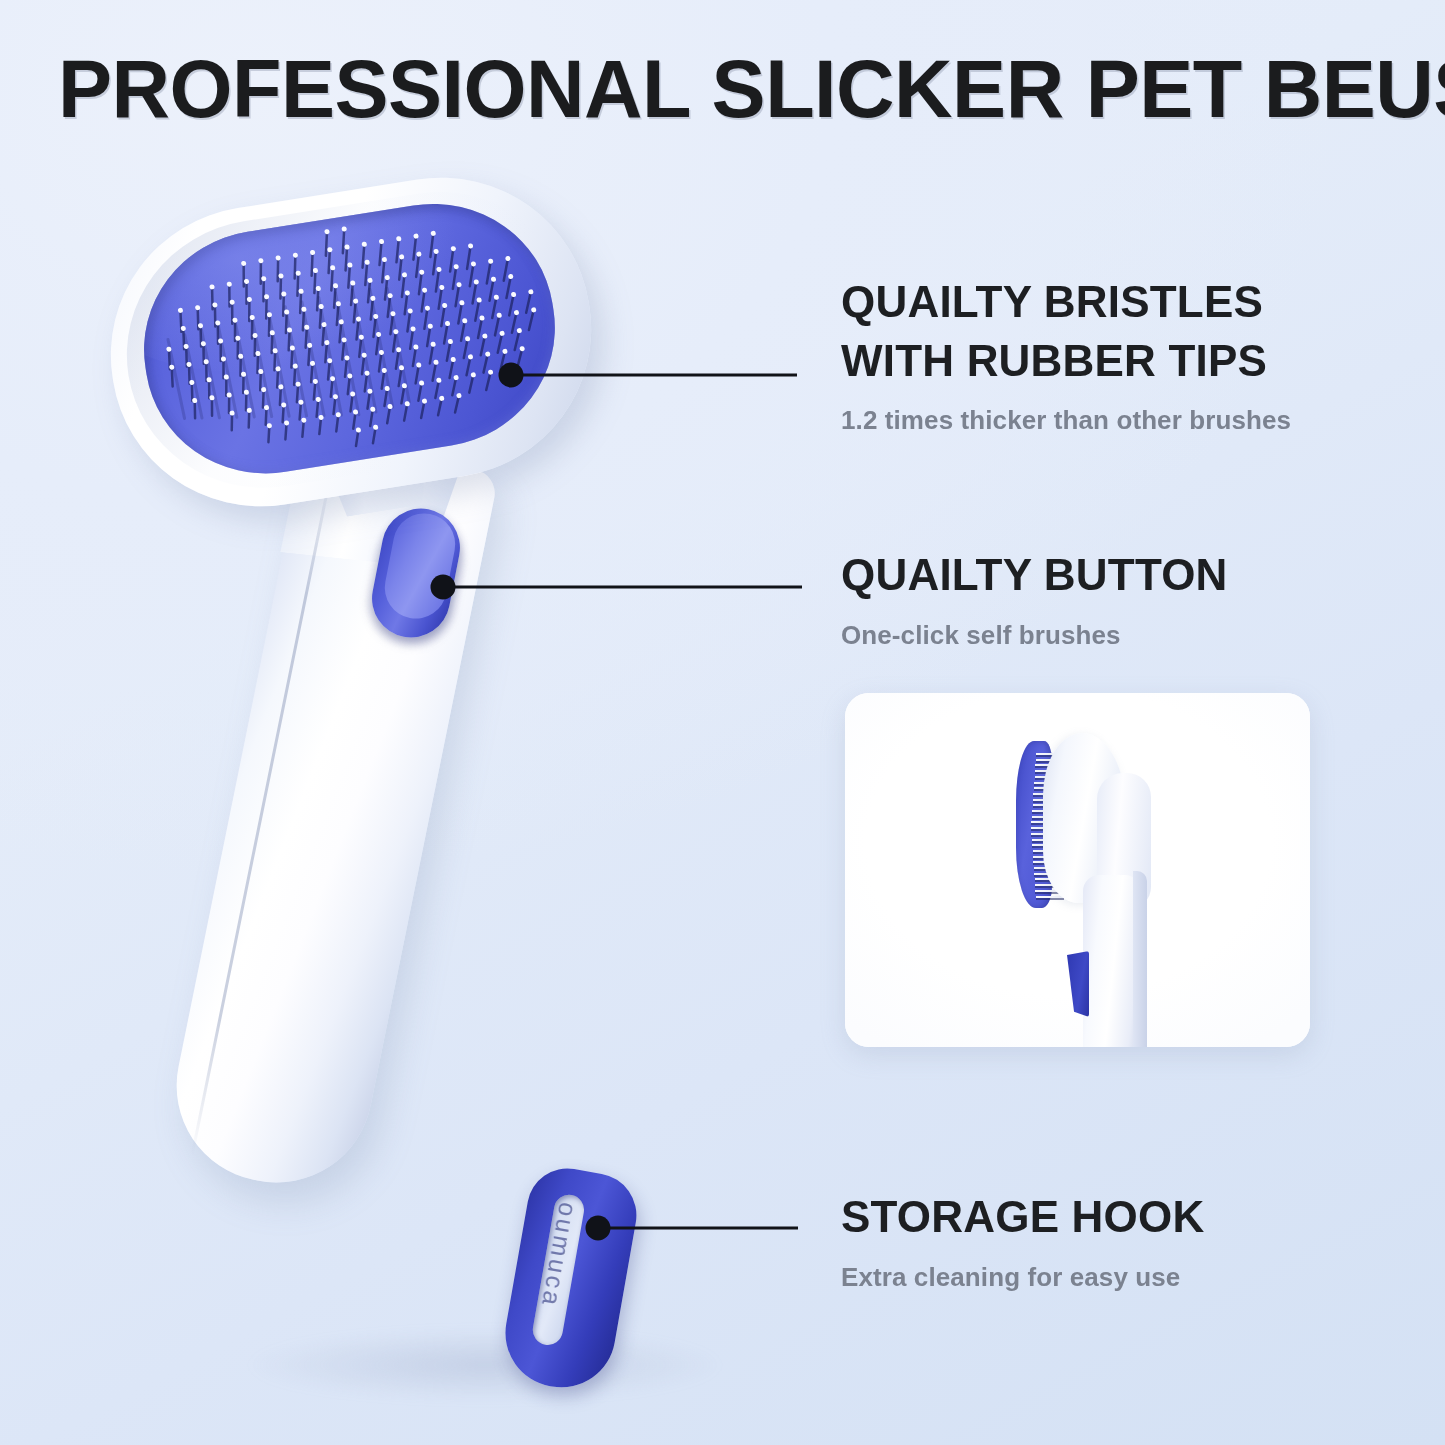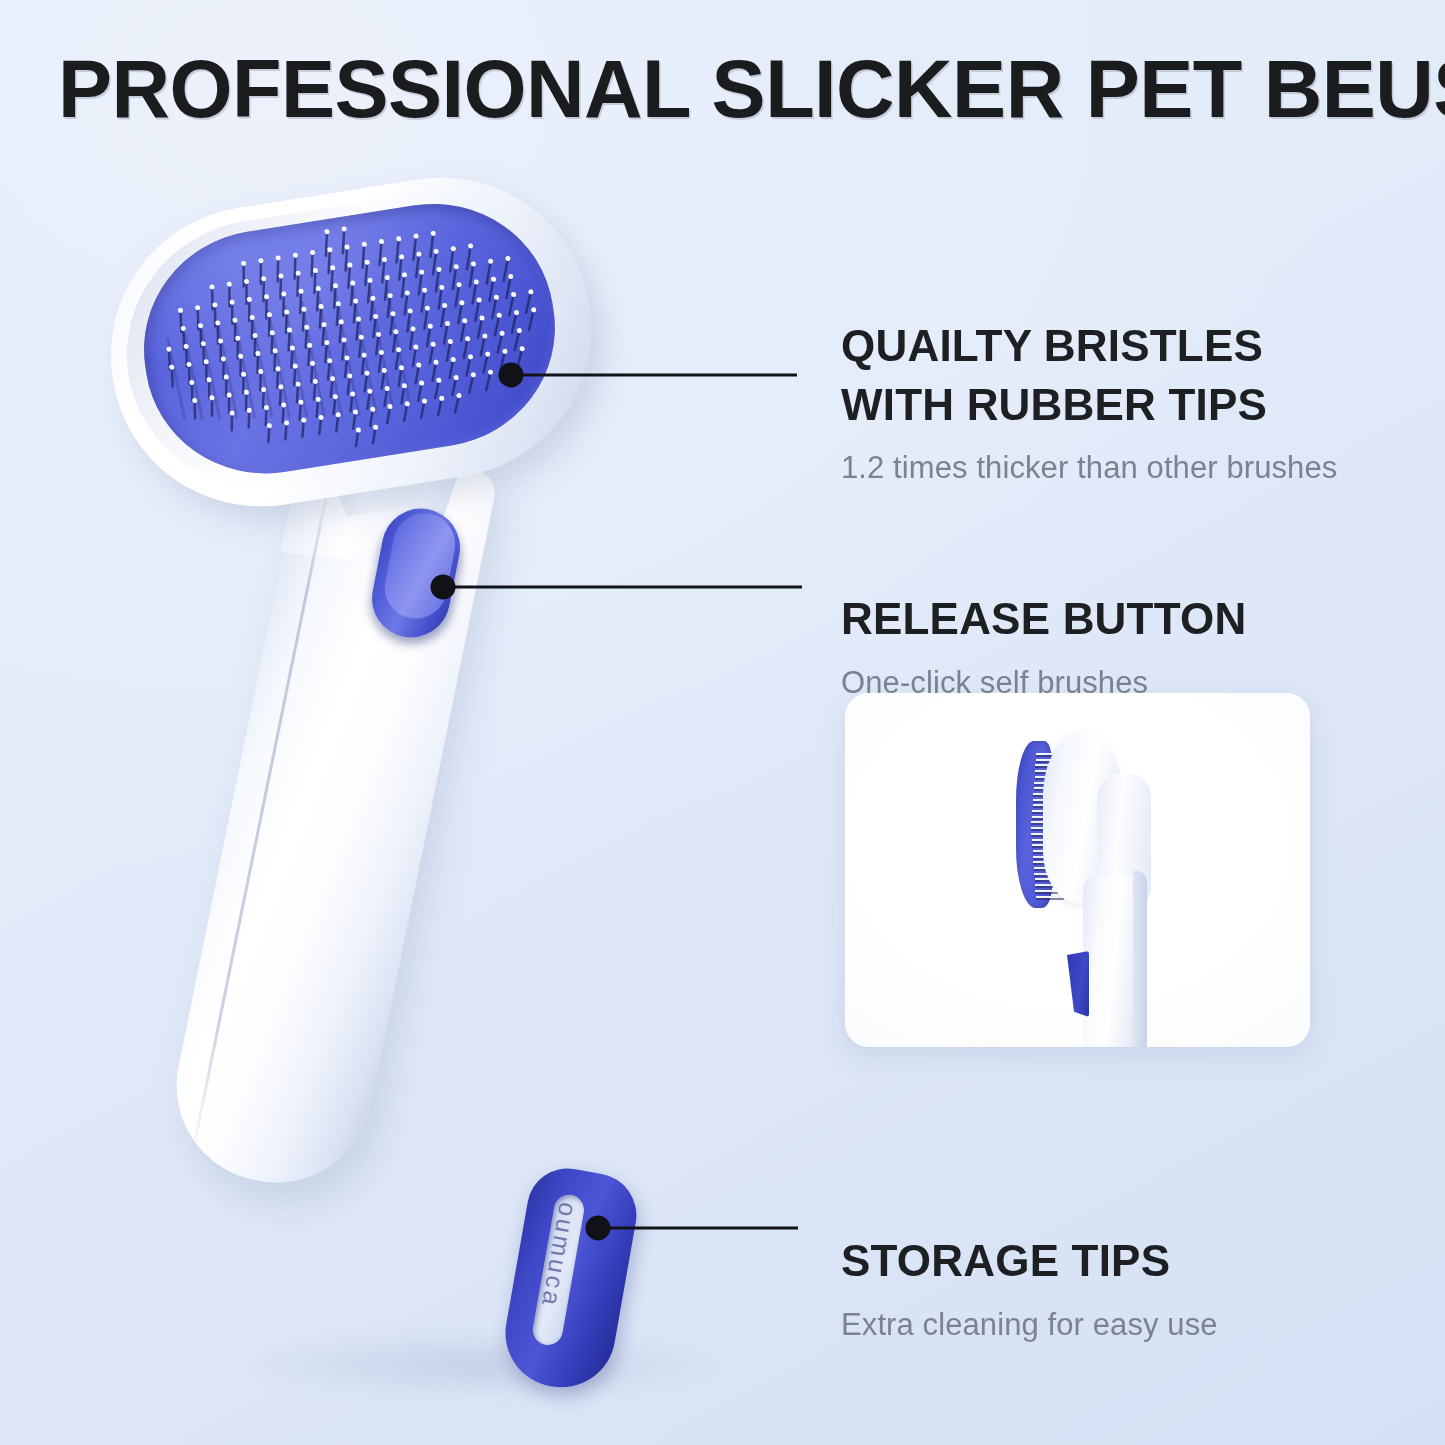--- a/index.html
+++ b/index.html
@@ -39,25 +39,24 @@
 
   
   .callout { position: absolute; }
   .callout .c-head {
     font-size: 44px;
     font-weight: bold;
     line-height: 1.33;
     color: #1d1f22;
     letter-spacing: 0.2px;
     white-space: pre-line;
-    margin-top: 44px;
   }
   .callout .c-sub {
-    font-size: 31px;
-    font-weight: normal;
+    font-size: 26px;
+    font-weight: bold;
     line-height: 1.3;
     color: #7b8290;
     margin-top: 14px;
     letter-spacing: 0.1px;
   }
   #callout-bristles { left: 841px; top: 273px; width: 580px; }
   #callout-release  { left: 841px; top: 546px; width: 580px; }
   #callout-hook     { left: 841px; top: 1188px; width: 580px; }
 
   
@@ -818,21 +817,21 @@
     <div class="l-dot"></div>
   </div>
 
   <div class="callout" id="callout-bristles">
     <div class="c-head">QUAILTY BRISTLES
 WITH RUBBER TIPS</div>
     <div class="c-sub">1.2 times thicker than other brushes</div>
   </div>
 
   <div class="callout" id="callout-release">
-    <div class="c-head">RELEASE BUTTON</div>
+    <div class="c-head">QUAILTY BUTTON</div>
     <div class="c-sub">One-click self brushes</div>
   </div>
 
   <div id="inset-card">
     <div class="card-bg"></div>
     <div class="ins-bluepad"></div>
     <div class="ins-bristles" id="ins-bristles">
         <div class="bline" style="top: 2px; left: 5px; width: 28px;"></div>
         <div class="bline" style="top: 7.7px; left: 4.6px; width: 28.9px;"></div>
         <div class="bline" style="top: 13.4px; left: 4.2px; width: 29.8px;"></div>
@@ -861,17 +860,17 @@
         <div class="bline" style="top: 144.5px; left: 4.6px; width: 28.9px;"></div>
       </div>
     <div class="ins-headwhite"></div>
     <div class="ins-headwhite2"></div>
     <div class="ins-handle"></div>
     <div class="ins-handle-edge"></div>
     <div class="ins-clip"></div>
   </div>
 
   <div class="callout" id="callout-hook">
-    <div class="c-head">STORAGE TIPS</div>
+    <div class="c-head">STORAGE HOOK</div>
     <div class="c-sub">Extra cleaning for easy use</div>
   </div>
 
 </div>
 
 </body></html>

